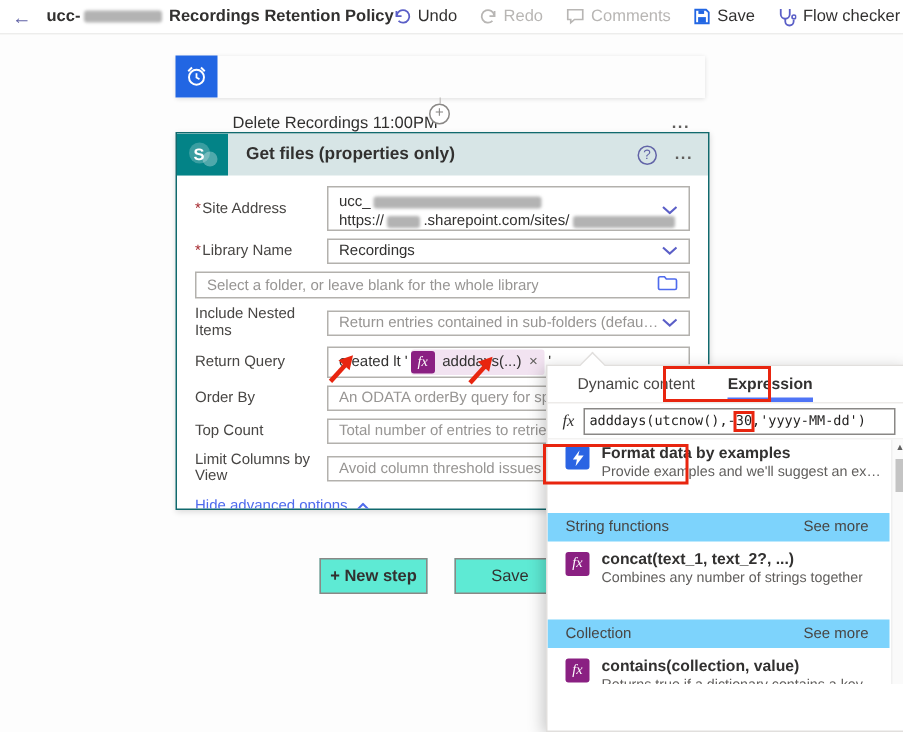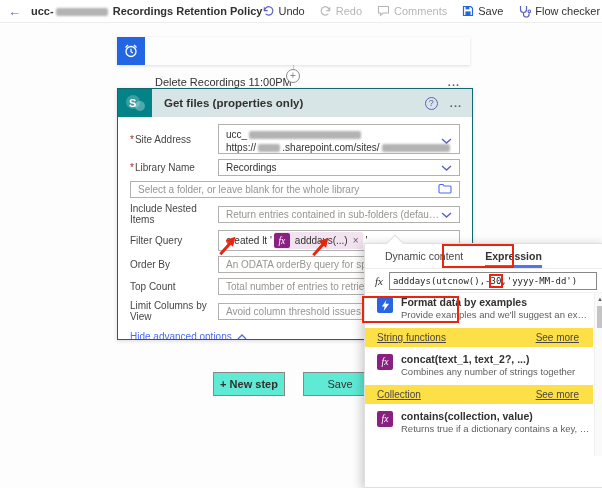--- a/index.html
+++ b/index.html
@@ -89,22 +89,22 @@
   .pp-list { position:relative; height:164px; border-top:1px solid #f3f2f1; overflow:hidden; padding-right:12px; }
   .pp-grouplabel { font-size:10px; color:#797775; padding:6px 0 5px 12px; }
   .pp-item { display:flex; gap:8px; padding:3px 2px 5px 12px; cursor:pointer; align-items:flex-start; }
   .pp-item-icon { flex:none; width:16px; height:16px; border-radius:2px; display:flex;
     align-items:center; justify-content:center; margin-top:1px; }
   .icon-blue { background:#2b64e3; }
   .icon-fx { background:#8a2082; color:#fff; font-family:"Liberation Serif", serif; font-style:italic; font-size:9.5px; }
   .pp-item-text { min-width:0; }
   .pp-item-title { font-size:10.5px; font-weight:700; color:#323130; white-space:nowrap; overflow:hidden; text-overflow:ellipsis; }
   .pp-item-desc { font-size:9.5px; color:#605e5c; white-space:nowrap; overflow:hidden; text-overflow:ellipsis; margin-top:1px; }
-  .pp-band { background:#fde047; display:flex; justify-content:space-between; align-items:center;
-    padding:4px 14px 4px 12px; font-size:10px; color:#484644; margin-top:3px; margin-bottom:3px;text-decoration:underline; }
+  .pp-band { background:#7dd3fc; display:flex; justify-content:space-between; align-items:center;
+    padding:4px 14px 4px 12px; font-size:10px; color:#484644; margin-top:17px; margin-bottom:3px; }
   .pp-band .see-more { cursor:pointer; }
   
   .pp-scroll { position:absolute; right:0; top:0; bottom:0; width:11px; background:#fafafa;
     border-left:1px solid #f0f0f0; cursor:pointer; }
   .pp-scroll-up { font-size:6px; color:#606060; text-align:center; padding-top:3px; }
   .pp-thumb { position:absolute; left:2px; top:13px; width:7px; height:22px; background:#c4c4c4; }
   
   .ann { position:absolute; border:2px solid #e8250f; pointer-events:none; }
   .ann-tab { left:442px; top:244px; width:72px; height:24px; }
   .ann-update { left:362px; top:296px; width:97px; height:27px; }
@@ -245,21 +245,21 @@
         <span class="flabel">Include Nested Items</span>
         <div class="fbox">
           <span class="ph">Return entries contained in sub-folders (default = true)</span>
           <span class="chev"><svg width="11" height="6" viewBox="0 0 11 6">
                 <path d="M1 1l4.5 4L10 1" fill="none" stroke="#5b5fc7" stroke-width="1.4"></path>
               </svg></span>
         </div>
       </div>
 
       <div class="frow">
-        <span class="flabel">Filter Query</span>
+        <span class="flabel">Return Query</span>
         <div class="fbox" style="min-height:19px;">
           <span class="val">created lt '</span>
           <span class="token">
             <span class="fx-badge">fx</span>
             <span class="val">adddays(...)</span>
             <span class="token-x">×</span>
           </span>
           <span class="val">'</span>
         </div>
       </div>

